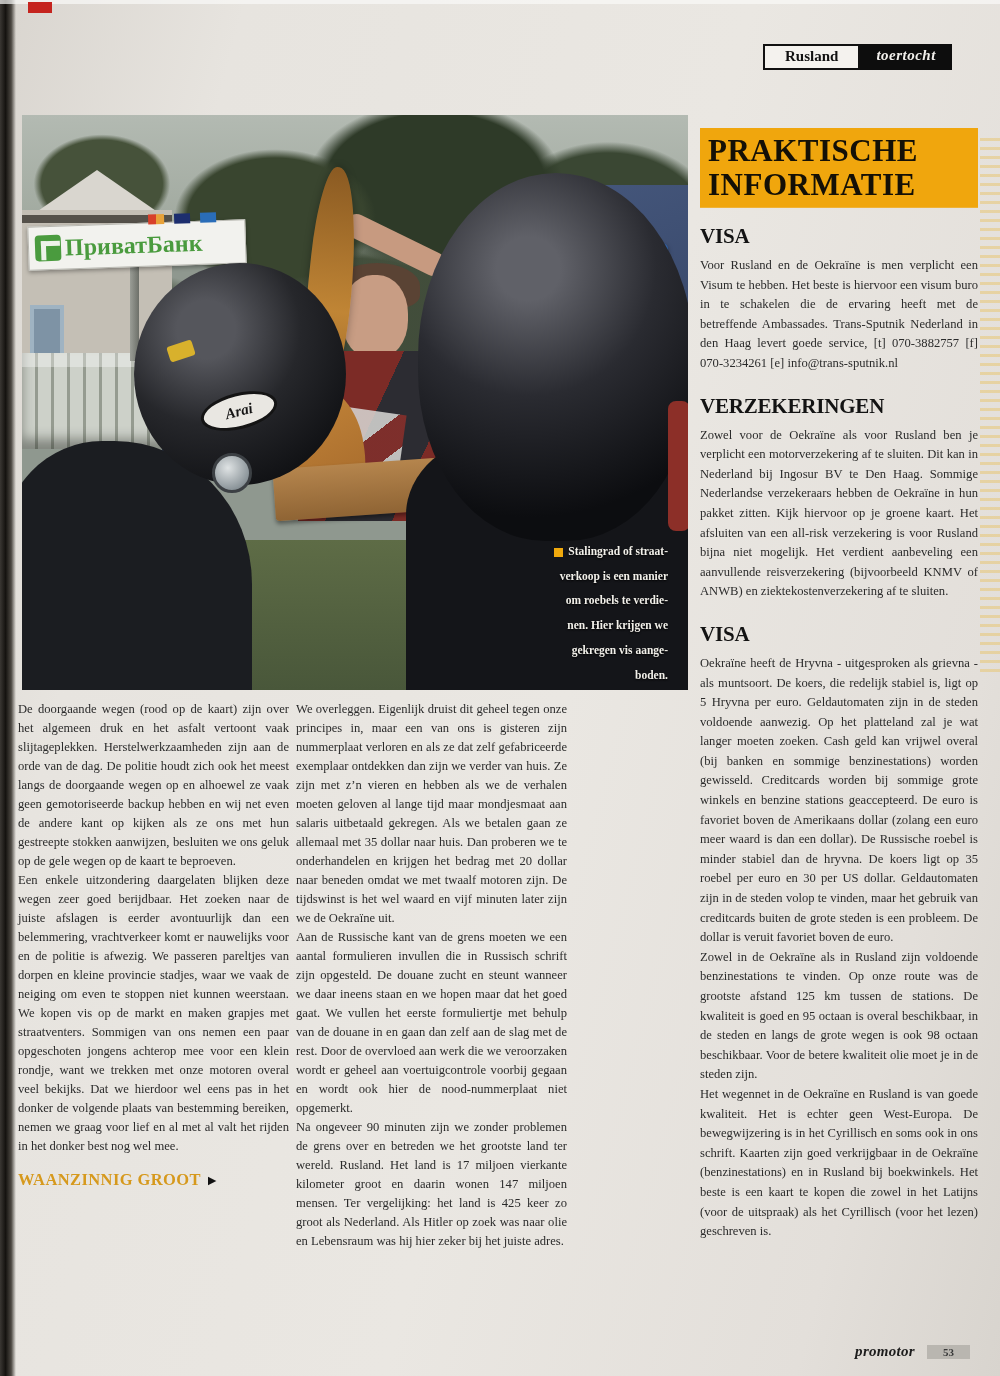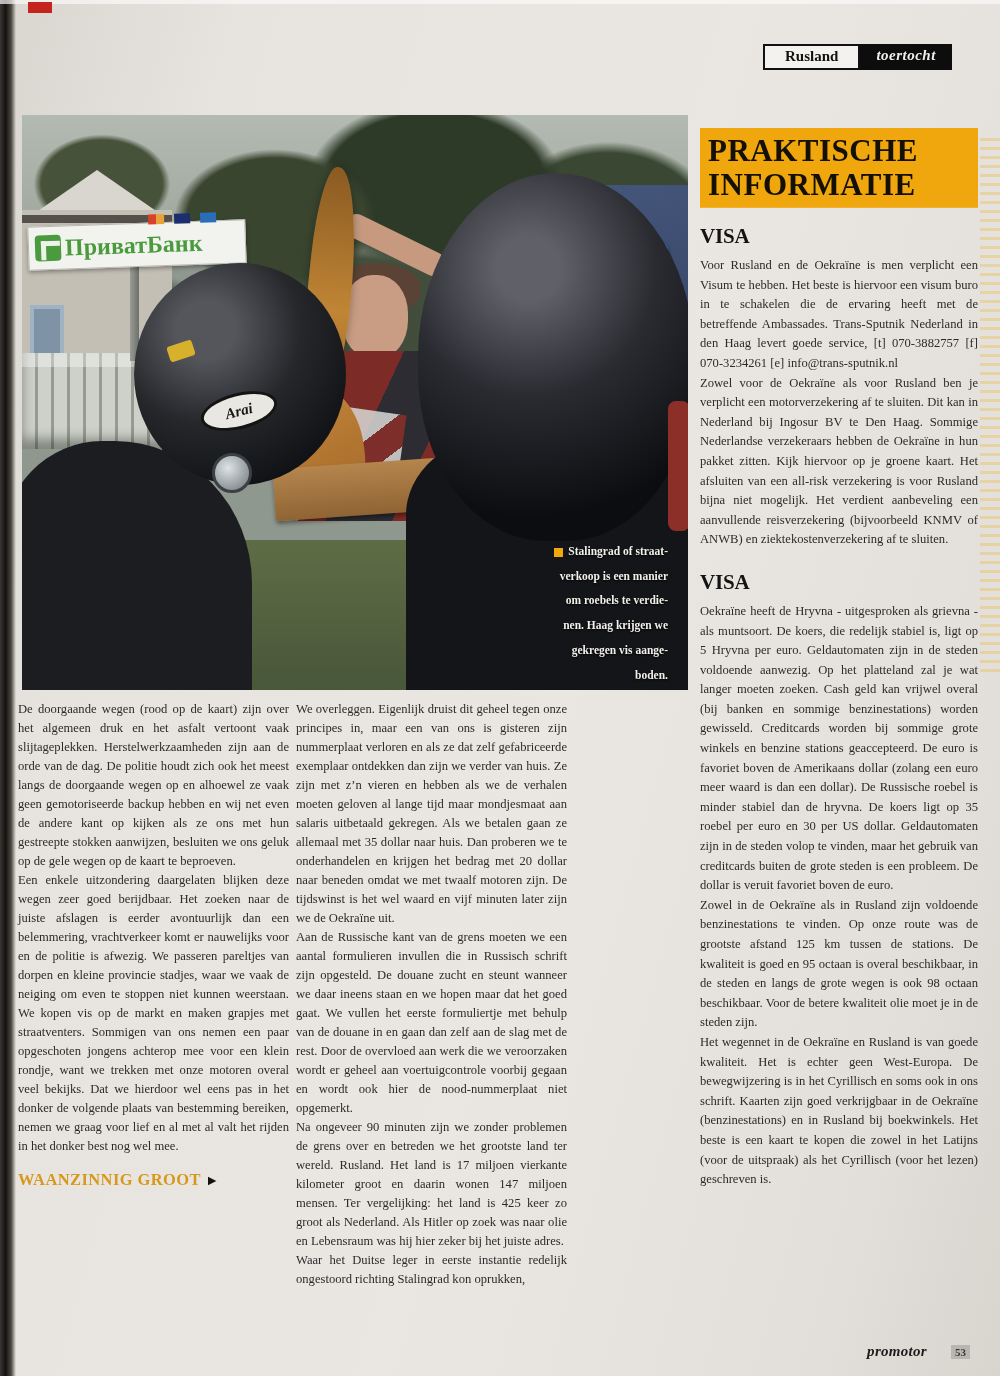--- a/index.html
+++ b/index.html
@@ -96,23 +96,23 @@
   .subhead .arrow { color:#111; font-size:14px; }
 
   
   .sidebar { position:absolute; left:700px; top:128px; width:278px; }
   .sb-title { background:#f0a60d; padding:4px 8px 6px; color:#141006; font-weight:bold; font-size:31px;
       line-height:33px; letter-spacing:.5px; transform:scaleY(1.05); transform-origin:top left; }
   .sb-section h3 { margin:20px 0 7px; font-size:21px; letter-spacing:-.2px; color:#131313; }
   .sb-section p { font-size:12.6px; line-height:19.6px; text-align:justify; color:#2b2b2b; }
 
   
-  .footer { position:absolute; right:30px; bottom:16px; display:flex; align-items:center; gap:24px; }
+  .footer { position:absolute; right:30px; bottom:16px; display:flex; align-items:center; gap:12px; }
   .footer .mag { font-weight:bold; font-style:italic; font-size:15px; color:#1c1c1c; letter-spacing:.3px; }
-  .footer .pg { background:#b9b6b0; color:#3a3a3a; font-size:11px; font-weight:bold; padding:1px 4px; }
+  .footer .pg { background:#b9b6b0; color:#3a3a3a; font-size:11px; font-weight:bold; padding:1px 16px; }
 </style>
 </head>
 <body>
 
 <div class="page">
   <div class="edge-left"></div>
   <div class="edge-top"></div>
   <div class="red-mark"></div>
   <div class="streaks"></div>
 
@@ -165,52 +165,52 @@
     <div class="ph-sticker"></div>
     <div class="ph-arai">Arai</div>
     <div class="ph-mirror"></div>
     <div class="ph-rider-right-body"></div>
     <div class="ph-helmet-right"></div>
     <div class="ph-redjacket"></div>
     <div class="ph-caption">
       <div><span class="cap-bullet"></span><span>Stalingrad of straat-</span></div>
       <div>verkoop is een manier</div>
       <div>om roebels te verdie-</div>
-      <div>nen. Haag krijgen we</div>
+      <div>nen. Hier krijgen we</div>
       <div>gekregen vis aange-</div>
       <div>boden.</div>
     </div>
   </div>
 
   <div class="col col-left">
     <p>De doorgaande wegen (rood op de kaart) zijn over het algemeen druk en het asfalt vertoont vaak slijtageplekken. Herstelwerkzaamheden zijn aan de orde van de dag. De politie houdt zich ook het meest langs de doorgaande wegen op en alhoewel ze vaak geen gemotoriseerde backup hebben en wij net even de andere kant op kijken als ze ons met hun gestreepte stokken aanwijzen, besluiten we ons geluk op de gele wegen op de kaart te beproeven.</p>
     <p>Een enkele uitzondering daargelaten blijken deze wegen zeer goed berijdbaar. Het zoeken naar de juiste afslagen is eerder avontuurlijk dan een belemmering, vrachtverkeer komt er nauwelijks voor en de politie is afwezig. We passeren pareltjes van dorpen en kleine provincie stadjes, waar we vaak de neiging om even te stoppen niet kunnen weerstaan. We kopen vis op de markt en maken grapjes met straatventers. Sommigen van ons nemen een paar opgeschoten jongens achterop mee voor een klein rondje, want we trekken met onze motoren overal veel bekijks. Dat we hierdoor wel eens pas in het donker de volgende plaats van bestemming bereiken, nemen we graag voor lief en al met al valt het rijden in het donker best nog wel mee.</p>
     <div class="subhead">
       <span>WAANZINNIG GROOT</span>
       <span class="arrow">►</span>
     </div>
   </div>
 
   <div class="col col-mid">
     <p>We overleggen. Eigenlijk druist dit geheel tegen onze principes in, maar een van ons is gisteren zijn nummerplaat verloren en als ze dat zelf gefabriceerde exemplaar ontdekken dan zijn we verder van huis. Ze zijn met z’n vieren en hebben als we de verhalen moeten geloven al lange tijd maar mondjesmaat aan salaris uitbetaald gekregen. Als we betalen gaan ze allemaal met 35 dollar naar huis. Dan proberen we te onderhandelen en krijgen het bedrag met 20 dollar naar beneden omdat we met twaalf motoren zijn. De tijdswinst is het wel waard en vijf minuten later zijn we de Oekraïne uit.</p>
     <p>Aan de Russische kant van de grens moeten we een aantal formulieren invullen die in Russisch schrift zijn opgesteld. De douane zucht en steunt wanneer we daar ineens staan en we hopen maar dat het goed gaat. We vullen het eerste formuliertje met behulp van de douane in en gaan dan zelf aan de slag met de rest. Door de overvloed aan werk die we veroorzaken wordt er geheel aan voertuigcontrole voorbij gegaan en wordt ook hier de nood-nummerplaat niet opgemerkt.</p>
     <p>Na ongeveer 90 minuten zijn we zonder problemen de grens over en betreden we het grootste land ter wereld. Rusland. Het land is 17 miljoen vierkante kilometer groot en daarin wonen 147 miljoen mensen. Ter vergelijking: het land is 425 keer zo groot als Nederland. Als Hitler op zoek was naar olie en Lebensraum was hij hier zeker bij het juiste adres.</p>
-    <p>Waar het Duitse leger in eerste instantie redelijk ongestoord richting Stalingrad kon oprukken,</p>
   </div>
 
   <div class="sidebar">
     <div class="sb-title">
       <div>PRAKTISCHE</div>
       <div>INFORMATIE</div>
     </div>
     <div class="sb-section">
       <h3>VISA</h3>
       <p>Voor Rusland en de Oekraïne is men verplicht een Visum te hebben. Het beste is hiervoor een visum buro in te schakelen die de ervaring heeft met de betreffende Ambassades. Trans-Sputnik Nederland in den Haag levert goede service, [t] 070-3882757 [f] 070-3234261 [e] info@trans-sputnik.nl</p>
     </div>
     <div class="sb-section">
+      <h3>VERZEKERINGEN</h3>
       <p>Zowel voor de Oekraïne als voor Rusland ben je verplicht een motorverzekering af te sluiten. Dit kan in Nederland bij Ingosur BV te Den Haag. Sommige Nederlandse verzekeraars hebben de Oekraïne in hun pakket zitten. Kijk hiervoor op je groene kaart. Het afsluiten van een all-risk verzekering is voor Rusland bijna niet mogelijk. Het verdient aanbeveling een aanvullende reisverzekering (bijvoorbeeld KNMV of ANWB) en ziektekostenverzekering af te sluiten.</p>
     </div>
     <div class="sb-section">
       <h3>VISA</h3>
       <p>Oekraïne heeft de Hryvna - uitgesproken als grievna - als muntsoort. De koers, die redelijk stabiel is, ligt op 5 Hryvna per euro. Geldautomaten zijn in de steden voldoende aanwezig. Op het platteland zal je wat langer moeten zoeken. Cash geld kan vrijwel overal (bij banken en sommige benzinestations) worden gewisseld. Creditcards worden bij sommige grote winkels en benzine stations geaccepteerd. De euro is favoriet boven de Amerikaans dollar (zolang een euro meer waard is dan een dollar). De Russische roebel is minder stabiel dan de hryvna. De koers ligt op 35 roebel per euro en 30 per US dollar. Geldautomaten zijn in de steden volop te vinden, maar het gebruik van creditcards buiten de grote steden is een probleem. De dollar is veruit favoriet boven de euro.</p>
     </div>
     <div class="sb-section">
       <p>Zowel in de Oekraïne als in Rusland zijn voldoende benzinestations te vinden. Op onze route was de grootste afstand 125 km tussen de stations. De kwaliteit is goed en 95 octaan is overal beschikbaar, in de steden en langs de grote wegen is ook 98 octaan beschikbaar. Voor de betere kwaliteit olie moet je in de steden zijn.</p>
     </div>
     <div class="sb-section">

